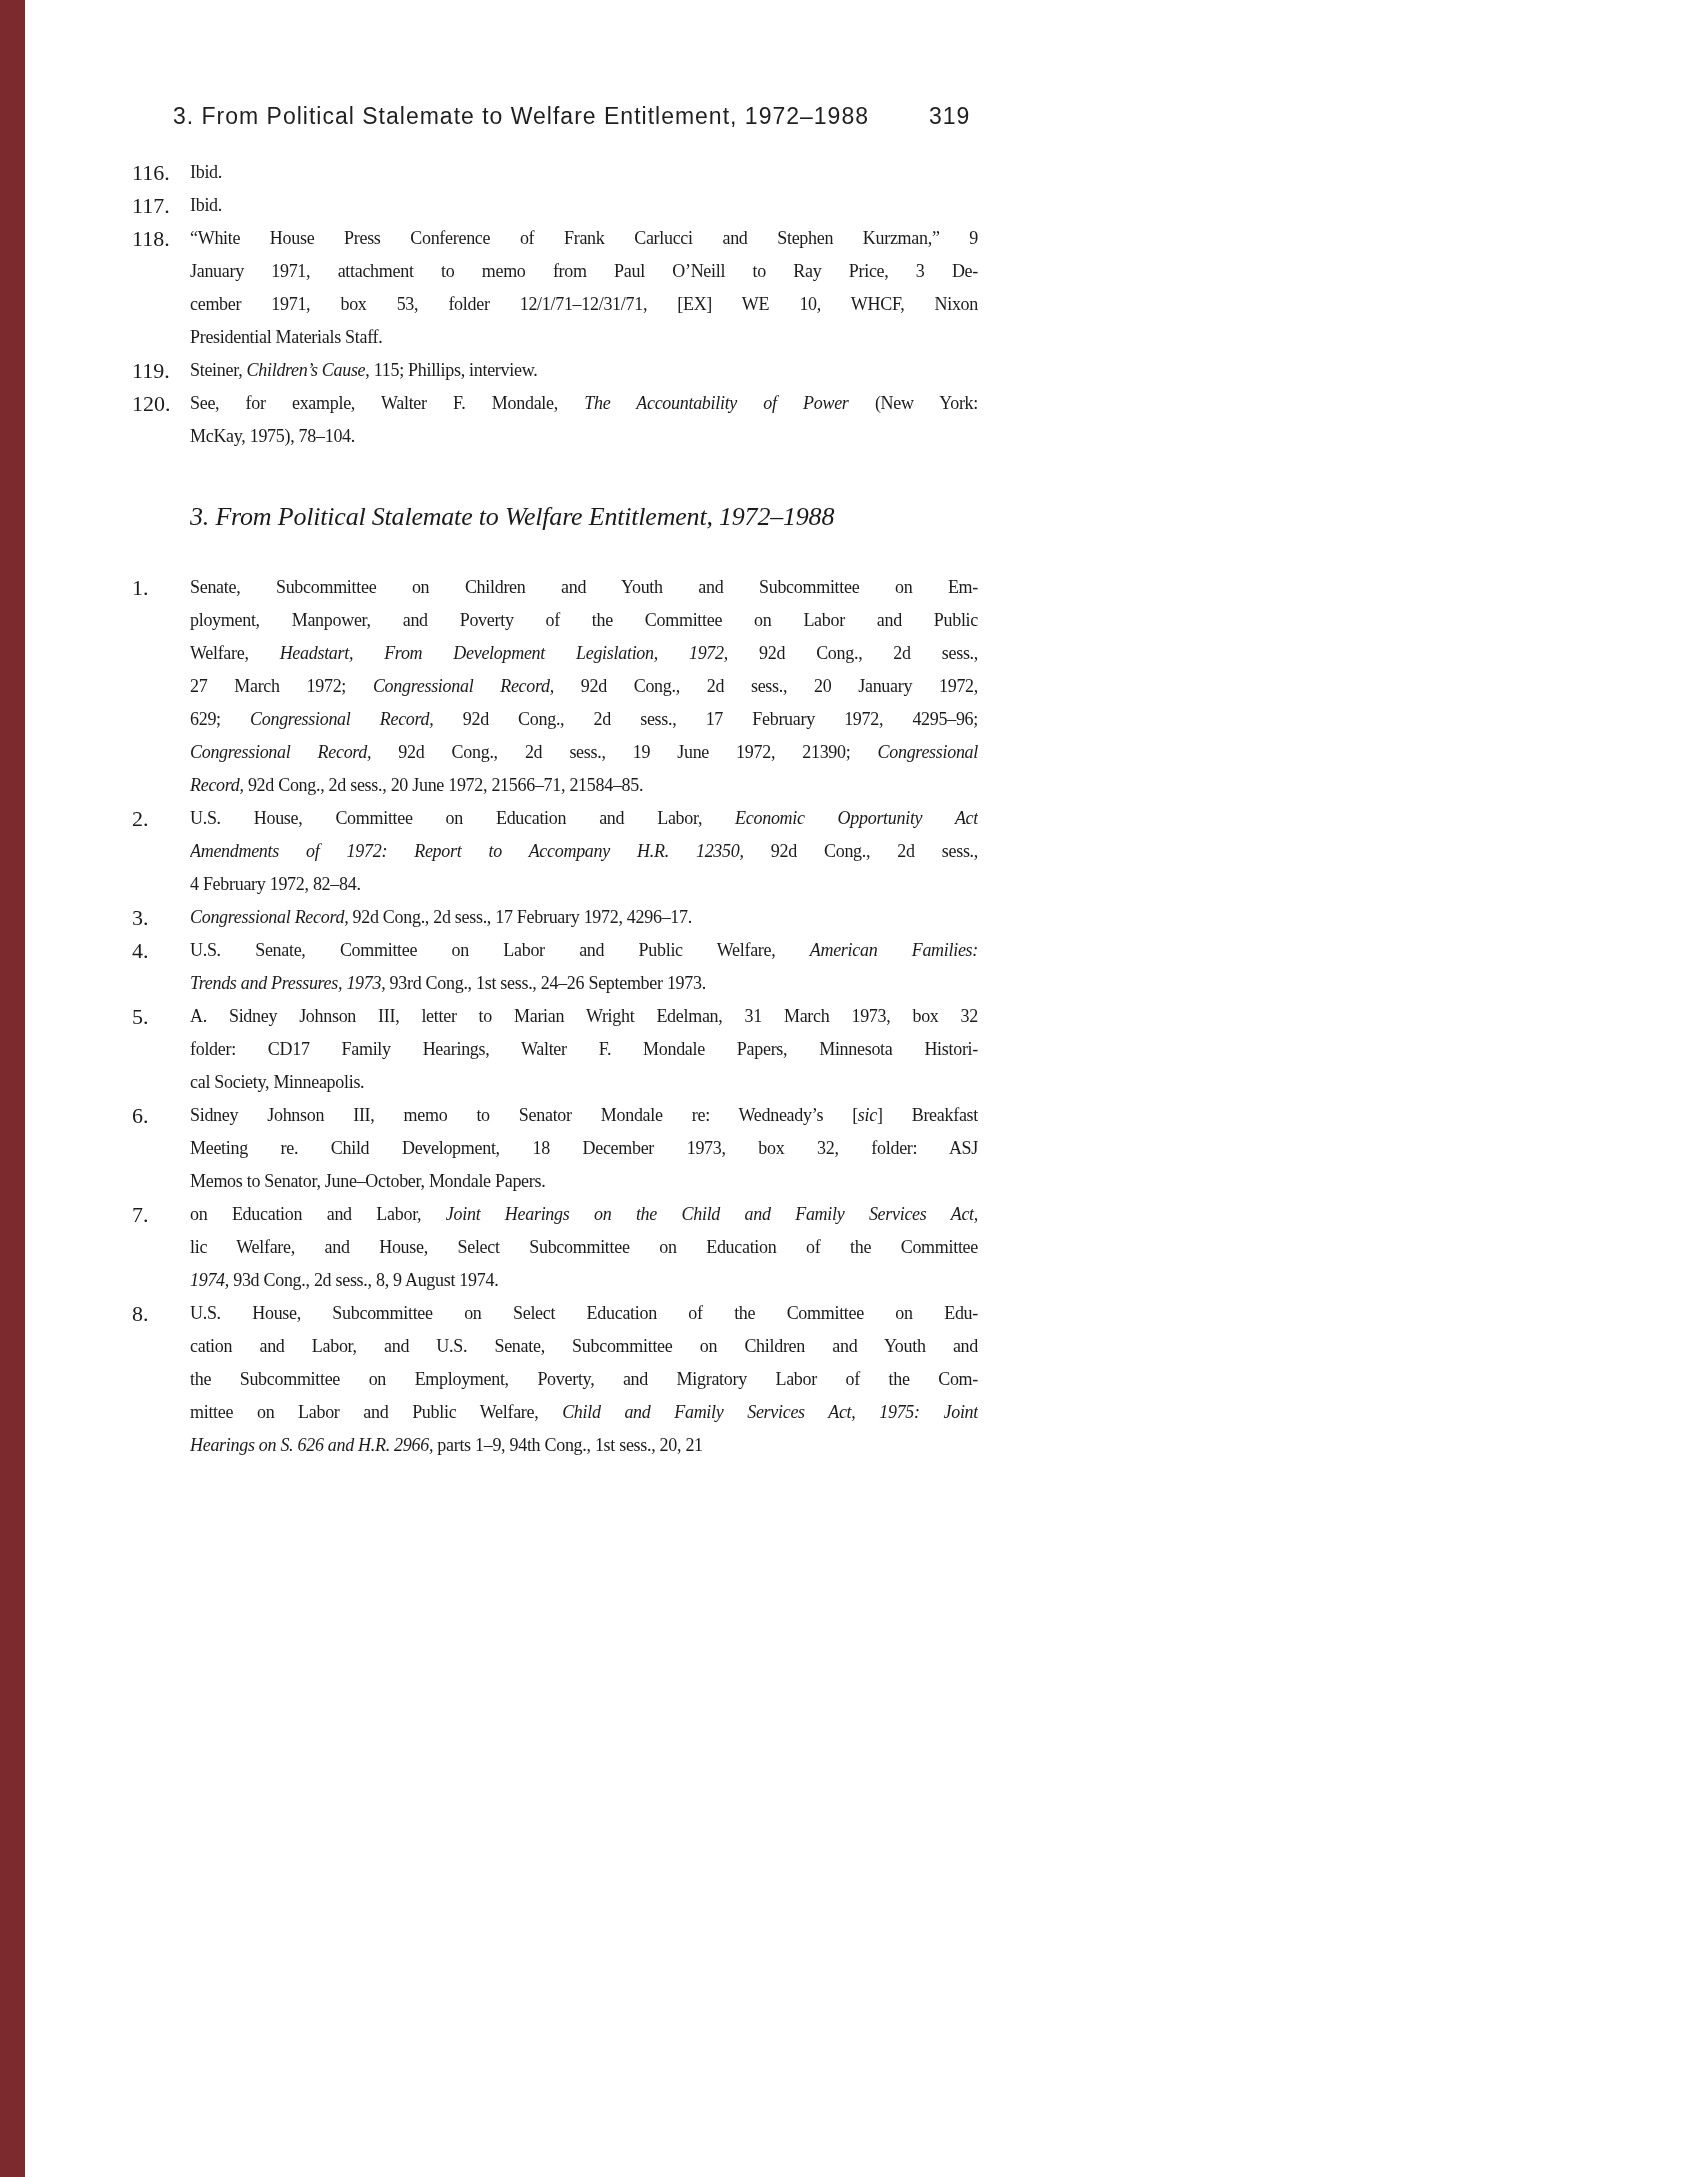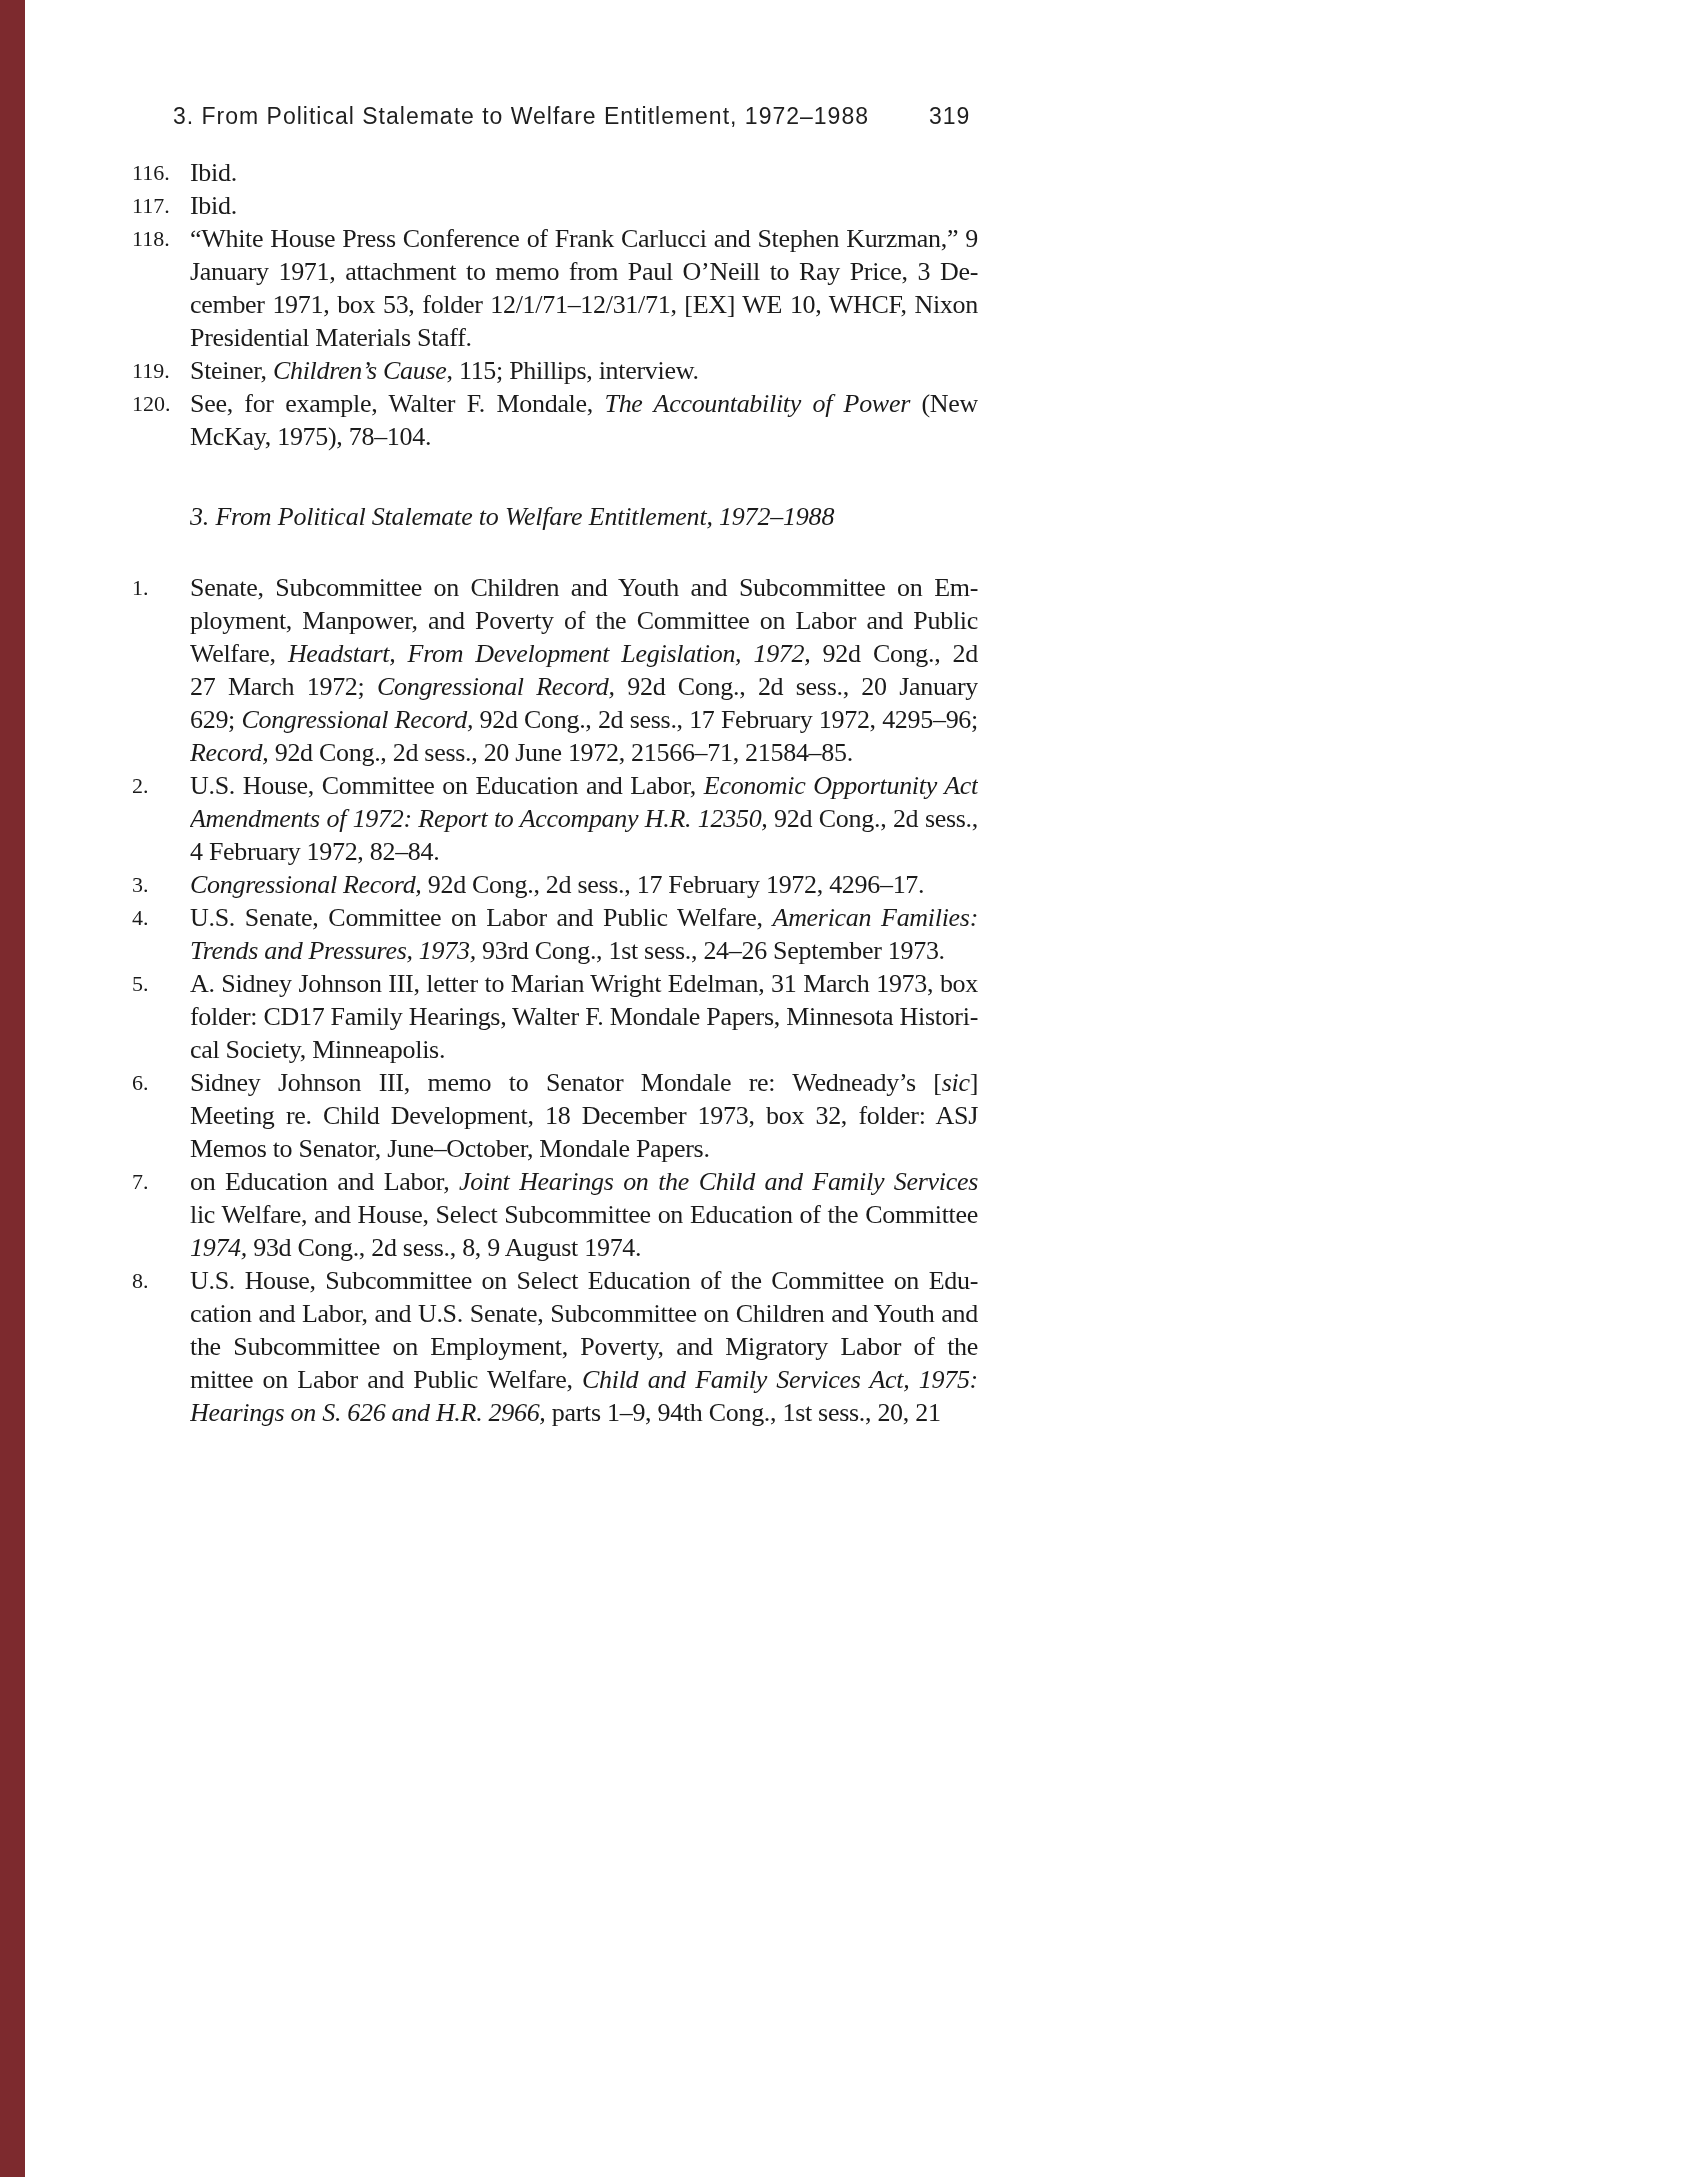--- a/index.html
+++ b/index.html
@@ -30,21 +30,21 @@
   .rh-page-num { margin-left:60px; }
   .notes { width:846px; }
   .notes-top { margin-top:25px; }
   .note { display:flex; }
   .note-num {
     flex:0 0 58px; width:58px;
     font-size:22px; line-height:33px;
   }
   .note-body {
     flex:0 0 788px; width:788px;
-    font-size:26px; line-height:33px;
+    font-size:18px; line-height:33px;
     letter-spacing:-0.3px;
   }
   .line {
     height:33px; overflow:hidden;
     text-align:justify;
     text-align-last:justify;
   }
   .line.last { text-align-last:left; }
   .section-heading {
     margin:45px 0 36px 58px;
@@ -106,20 +106,21 @@
 
     <div class="notes notes-bottom" id="notes-bottom">
         <div class="note">
           <div class="note-num">1.</div>
           <div class="note-body">
             <div class="line"><span>Senate, Subcommittee on Children and Youth and Subcommittee on Em-</span></div>
             <div class="line"><span>ployment, Manpower, and Poverty of the Committee on Labor and Public</span></div>
             <div class="line"><span>Welfare, </span><i>Headstart, From Development Legislation, 1972,</i><span> 92d Cong., 2d sess.,</span></div>
             <div class="line"><span>27 March 1972; </span><i>Congressional Record,</i><span> 92d Cong., 2d sess., 20 January 1972,</span></div>
             <div class="line"><span>629; </span><i>Congressional Record,</i><span> 92d Cong., 2d sess., 17 February 1972, 4295–96;</span></div>
+            <div class="line"><i>Congressional Record,</i><span> 92d Cong., 2d sess., 19 June 1972, 21390; </span><i>Congressional</i></div>
             <div class="line last"><i>Record,</i><span> 92d Cong., 2d sess., 20 June 1972, 21566–71, 21584–85.</span></div>
           </div>
         </div>
         <div class="note">
           <div class="note-num">2.</div>
           <div class="note-body">
             <div class="line"><span>U.S. House, Committee on Education and Labor, </span><i>Economic Opportunity Act</i></div>
             <div class="line"><i>Amendments of 1972: Report to Accompany H.R. 12350,</i><span> 92d Cong., 2d sess.,</span></div>
             <div class="line last"><span>4 February 1972, 82–84.</span></div>
           </div>

